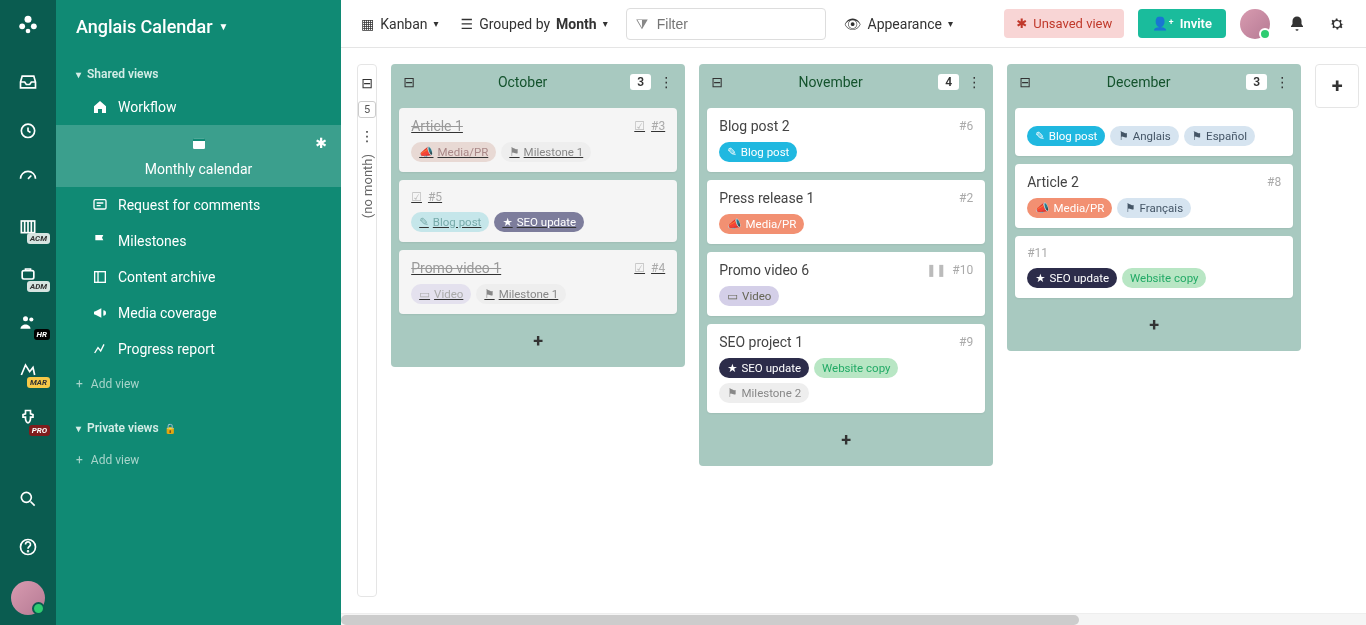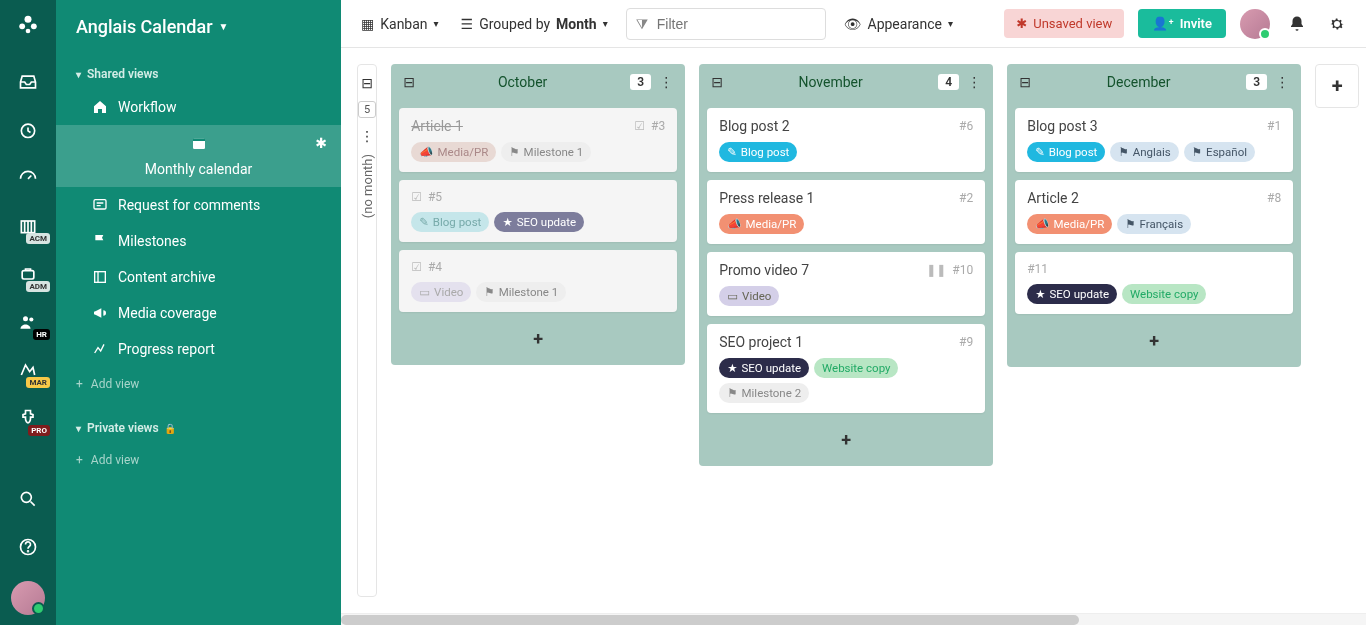--- a/index.html
+++ b/index.html
@@ -1,20 +1,20 @@
 <!DOCTYPE html>
 <html><head>
 <meta charset="utf-8">
 <style>
 * { box-sizing: border-box; margin: 0; padding: 0; }
 body { font-family: -apple-system, BlinkMacSystemFont, "Segoe UI", Roboto, sans-serif; font-size: 14px; color: #333; background: #fff; overflow: hidden; }
 .app { display: flex; height: 625px; width: 1366px; }
 
 
-.rail { width: 56px; background: #0a5c50; display: flex; flex-direction: column; align-items: center; padding-top: 10px; color: #fff; }
+.rail { width: 56px; background: #0a5c50; display: flex; flex-direction: column; align-items: center; padding-top: 10px; color: #fff; font-style: italic; }
 .rail .logo { font-size: 24px; margin-bottom: 20px; }
 .rail .rail-item { width: 40px; height: 40px; display: flex; align-items: center; justify-content: center; margin: 4px 0; position: relative; cursor: pointer; border-radius: 6px; }
 .rail .rail-item .badge { position: absolute; bottom: 2px; right: -2px; font-size: 8px; padding: 1px 3px; border-radius: 3px; font-weight: bold; }
 .rail .badge-acm { background: #d7e4e1; color: #333; }
 .rail .badge-adm { background: #d7e4e1; color: #333; }
 .rail .badge-hr { background: #000000; color: #fff; margin-left: 22px; }
 .rail .badge-mar { background: #f7c948; color: #333; }
 .rail .badge-pro { background: #7f1d1d; color: #fff; }
 .rail .spacer { flex: 1; }
 .rail .avatar-small { width: 34px; height: 34px; border-radius: 50%; background: linear-gradient(135deg,#d89bb0,#b67a94); position: relative; margin: 10px 0; }
@@ -55,21 +55,21 @@
 
 .column { width: 294px; flex-shrink: 0; }
 .col-header { background: #a8c9c0; border-radius: 4px 4px 0 0; padding: 10px 12px; display: flex; align-items: center; gap: 8px; }
 .col-header .title { flex: 1; text-align: center; font-size: 14px; color: #14532d; }
 .col-header .count { background: #fff; border-radius: 3px; padding: 1px 7px; font-size: 12px; font-weight: 600; }
 .col-header .menu { cursor: pointer; color: #333; }
 .col-body { background: #a8c9c0; padding: 8px; border-radius: 0 0 4px 4px; display: flex; flex-direction: column; gap: 8px; }
 
 .card { background: #fff; border-radius: 4px; padding: 10px 12px; box-shadow: 0 1px 2px rgba(0,0,0,0.06); }
 .card.done .card-title-row .ctitle { text-decoration: line-through; color: #999; }
-.card.done { background: #f5f5f5; }
+.card.done { background: #f5f5f5; text-decoration: underline; }
 .card-title-row { display: flex; align-items: center; gap: 6px; }
 .card-title-row .ctitle { flex: 1; font-size: 14px; color: #444; }
 .card-title-row .cid { color: #aaa; font-size: 12px; }
 .card-title-row .chk { color: #bbb; font-size: 12px; }
 .tags-row { margin-top: 8px; display: flex; flex-wrap: wrap; gap: 5px; }
 .tag { font-size: 11.5px; padding: 3px 8px; border-radius: 10px; display: inline-flex; align-items: center; gap: 4px; white-space: nowrap; }
 .tag.media { background: #f29072; color: #fff; }
 .tag.media.muted { background: #e8d9d4; color: #a88; }
 .tag.milestone { background: #eee; color: #888; }
 .tag.blogpost { background: #5fc9d6; color: #fff; }
@@ -343,20 +343,21 @@
 
         <span class="cid">#5</span>
       </div>
       <div class="tags-row">
                   <span class="tag blogpost muted"><span>✎</span> Blog post</span>
                   <span class="tag seo"><span>★</span> SEO update</span>
                 </div>
     </div>
               <div class="card done">
       <div class="card-title-row">
+        <span class="ctitle">Promo video 1</span>
         <span class="chk">☑</span>
 
         <span class="cid">#4</span>
       </div>
       <div class="tags-row">
                   <span class="tag video muted"><span>▭</span> Video</span>
                   <span class="tag milestone"><span>⚑</span> Milestone 1</span>
                 </div>
     </div>
     <div class="add-card">+</div>
@@ -385,21 +386,21 @@
         <span class="ctitle">Press release 1</span>
 
         <span class="cid">#2</span>
       </div>
       <div class="tags-row">
                   <span class="tag media"><span>📣</span> Media/PR</span>
                 </div>
     </div>
               <div class="card">
       <div class="card-title-row">
-        <span class="ctitle">Promo video 7</span>
+        <span class="ctitle">Promo video 6</span>
 
         <span class="chk">❚❚</span>
         <span class="cid">#10</span>
       </div>
       <div class="tags-row">
                   <span class="tag video"><span>▭</span> Video</span>
                 </div>
     </div>
               <div class="card">
       <div class="card-title-row">
@@ -418,25 +419,20 @@
           </div>
           <div class="column">
             <div class="col-header">
     <span>⊟</span>
     <span class="title">December</span>
     <span class="count">3</span>
     <span class="menu">⋮</span>
   </div>
   <div class="col-body">
     <div class="card">
-      <div class="card-title-row">
-        <span class="ctitle">Blog post 3</span>
-
-        <span class="cid">#1</span>
-      </div>
       <div class="tags-row">
                   <span class="tag blogpost bright"><span>✎</span> Blog post</span>
                   <span class="tag lang"><span>⚑</span> Anglais</span>
                   <span class="tag lang"><span>⚑</span> Español</span>
                 </div>
     </div>
               <div class="card">
       <div class="card-title-row">
         <span class="ctitle">Article 2</span>
 

